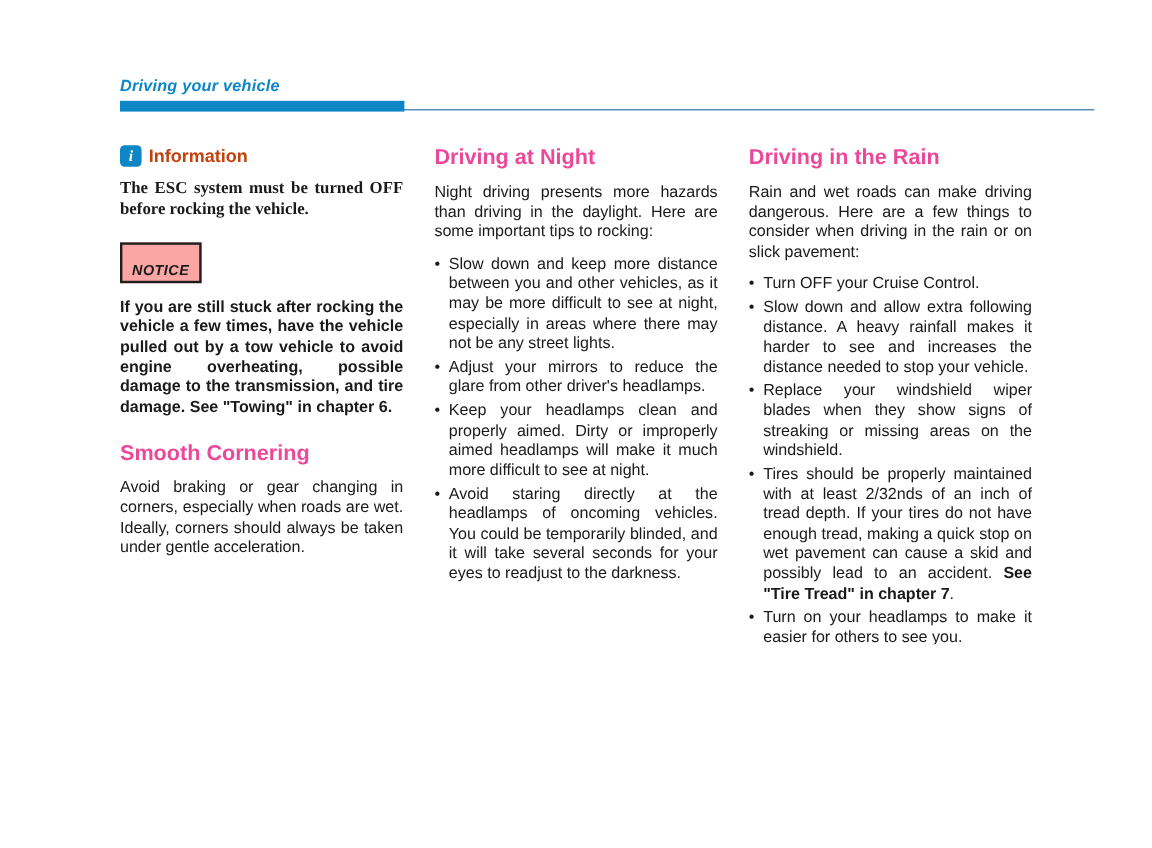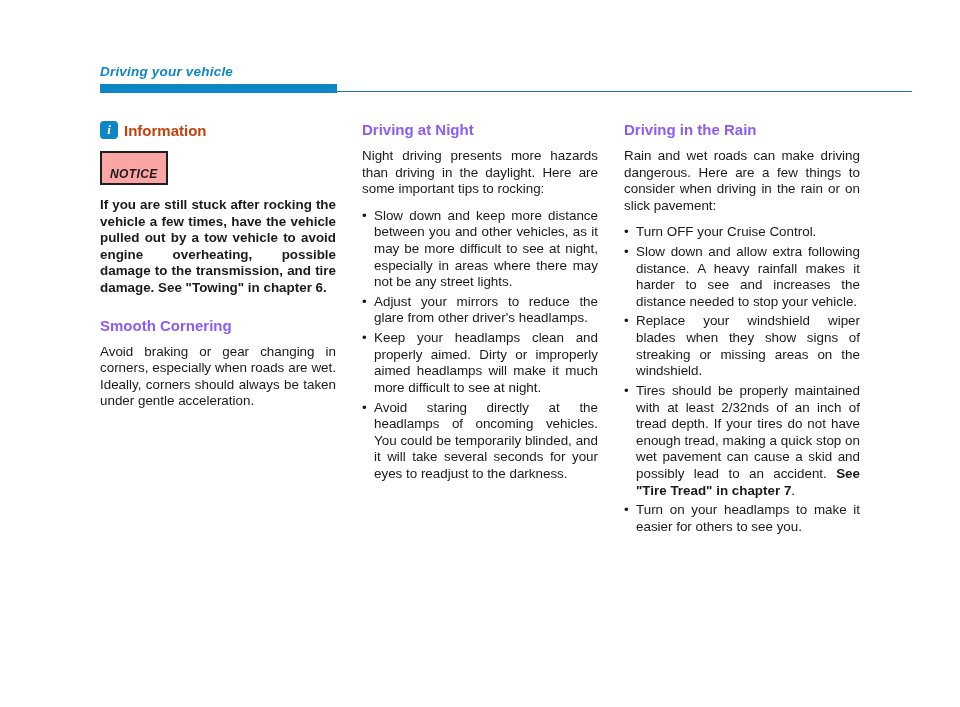--- a/index.html
+++ b/index.html
@@ -27,21 +27,21 @@
     position:absolute; left:100px; top:121px; width:760px;
     display:grid; grid-template-columns:1fr 1fr 1fr; column-gap:26px;
   }
   .col { min-width:0; }
 
   .para, .bullet, .bold-para, .serif-note {
     font-size:13.4px; line-height:1.24; text-align:justify;
   }
   .para { margin:0 0 10px; }
   .blue-heading {
-    color:#8b5cf6; font-size:15px; font-weight:bold; margin:0 0 10px;
+    color:#ec4899; font-size:18px; font-weight:bold; margin:0 0 10px;
   }
   .blue-heading.spaced { margin-top:20px; }
 
   .info-row { display:flex; align-items:center; gap:6px; margin:0 0 10px; }
   .info-icon {
     width:18px; height:18px; flex:0 0 18px; background:#0e86c5; color:#ffffff;
     border-radius:4px; display:inline-flex; align-items:center; justify-content:center;
     font-family:"Liberation Serif", serif; font-style:italic; font-weight:bold; font-size:13px;
   }
   .info-title { font-size:15px; font-weight:bold; color:#c2410c; }
@@ -87,20 +87,21 @@
     <div class="header-rule-accent"></div>
   </div>
 
   <div class="columns">
 
     <div class="col">
       <div class="info-row">
         <span class="info-icon">i</span>
         <span class="info-title">Information</span>
       </div>
+      <p class="serif-note">The ESC system must be turned OFF before rocking the vehicle.</p>
       <div class="notice-badge">NOTICE</div>
       <p class="bold-para">If you are still stuck after rocking the vehicle a few times, have the vehicle pulled out by a tow vehicle to avoid engine overheating, possible damage to the transmission, and tire damage. See "Towing" in chapter 6.</p>
       <h3 class="blue-heading spaced">Smooth Cornering</h3>
       <p class="para">Avoid braking or gear changing in corners, especially when roads are wet. Ideally, corners should always be taken under gentle acceleration.</p>
     </div>
 
     <div class="col">
       <h3 class="blue-heading">Driving at Night</h3>
       <p class="para">Night driving presents more hazards than driving in the daylight. Here are some important tips to rocking:</p>
       <ul class="bullets">

